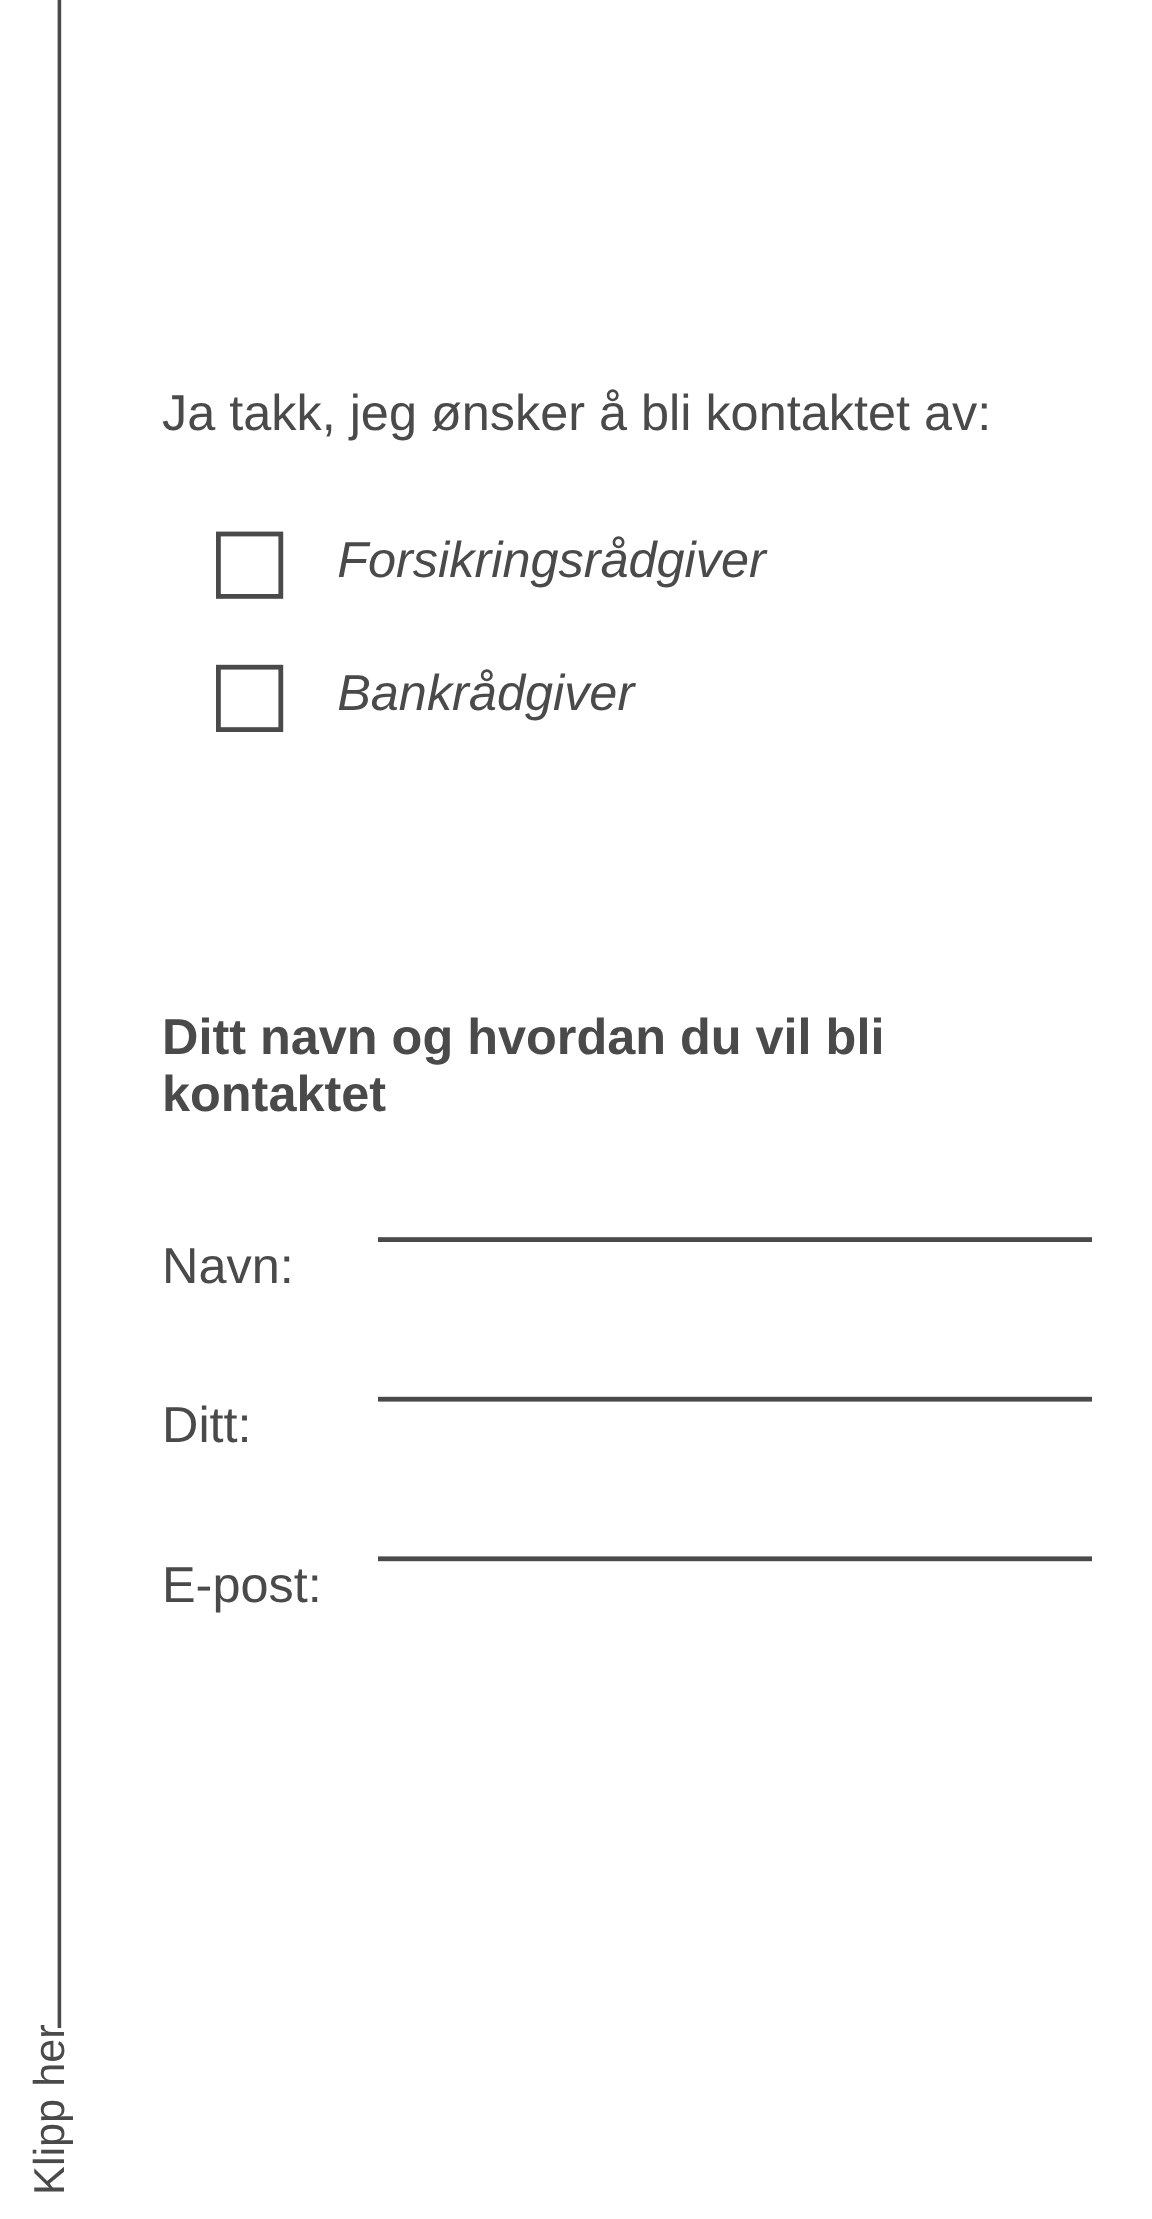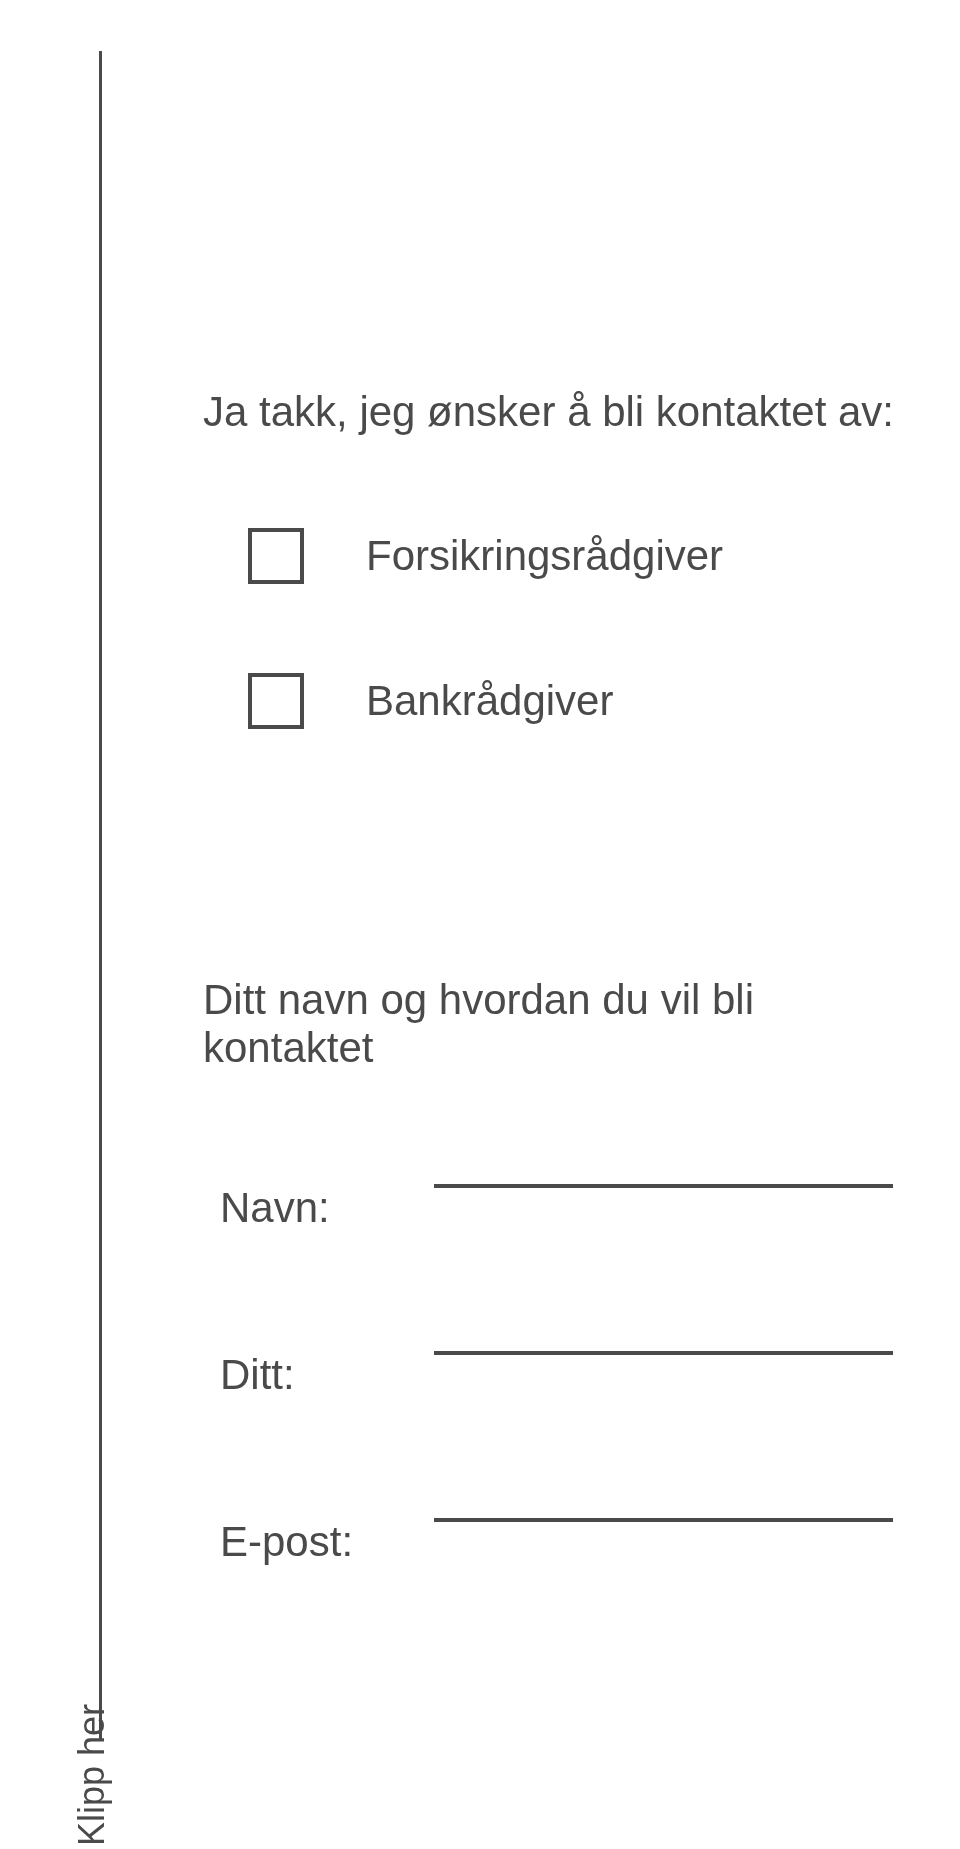--- a/index.html
+++ b/index.html
@@ -1,16 +1,16 @@
 <!DOCTYPE html>
 <html><head>
   <meta charset="utf-8">
   <style>
     * {
-      margin: 17px;
+      margin: 0;
       padding: 0;
       box-sizing: border-box;
     }
     
     body {
       width: 960px;
       height: 1849px;
       background: #ffffff;
       font-family: sans-serif;
       color: #4a4a4a;
@@ -44,43 +44,44 @@
     }
     
     .heading {
       font-size: 42px;
       color: #4a4a4a;
       margin-bottom: 75px;
     }
     
     .checkbox-row {
       display: flex;
-      align-items: center;
       margin-bottom: 55px;
       margin-left: 45px;
+      font-style: italic;
     }
     
     .checkbox {
       width: 56px;
       height: 56px;
       border: 4px solid #4a4a4a;
       flex-shrink: 0;
       margin-right: 45px;
     }
     
     .checkbox-label {
       font-size: 42px;
       color: #4a4a4a;
     }
     
     .subheading {
       font-size: 42px;
       color: #4a4a4a;
       margin-top: 230px;
       margin-bottom: 95px;
+      font-weight: bold;
     }
     
     .field-row {
       display: flex;
       align-items: flex-start;
       margin-bottom: 85px;
     }
     
     .field-label {
       font-size: 42px;

